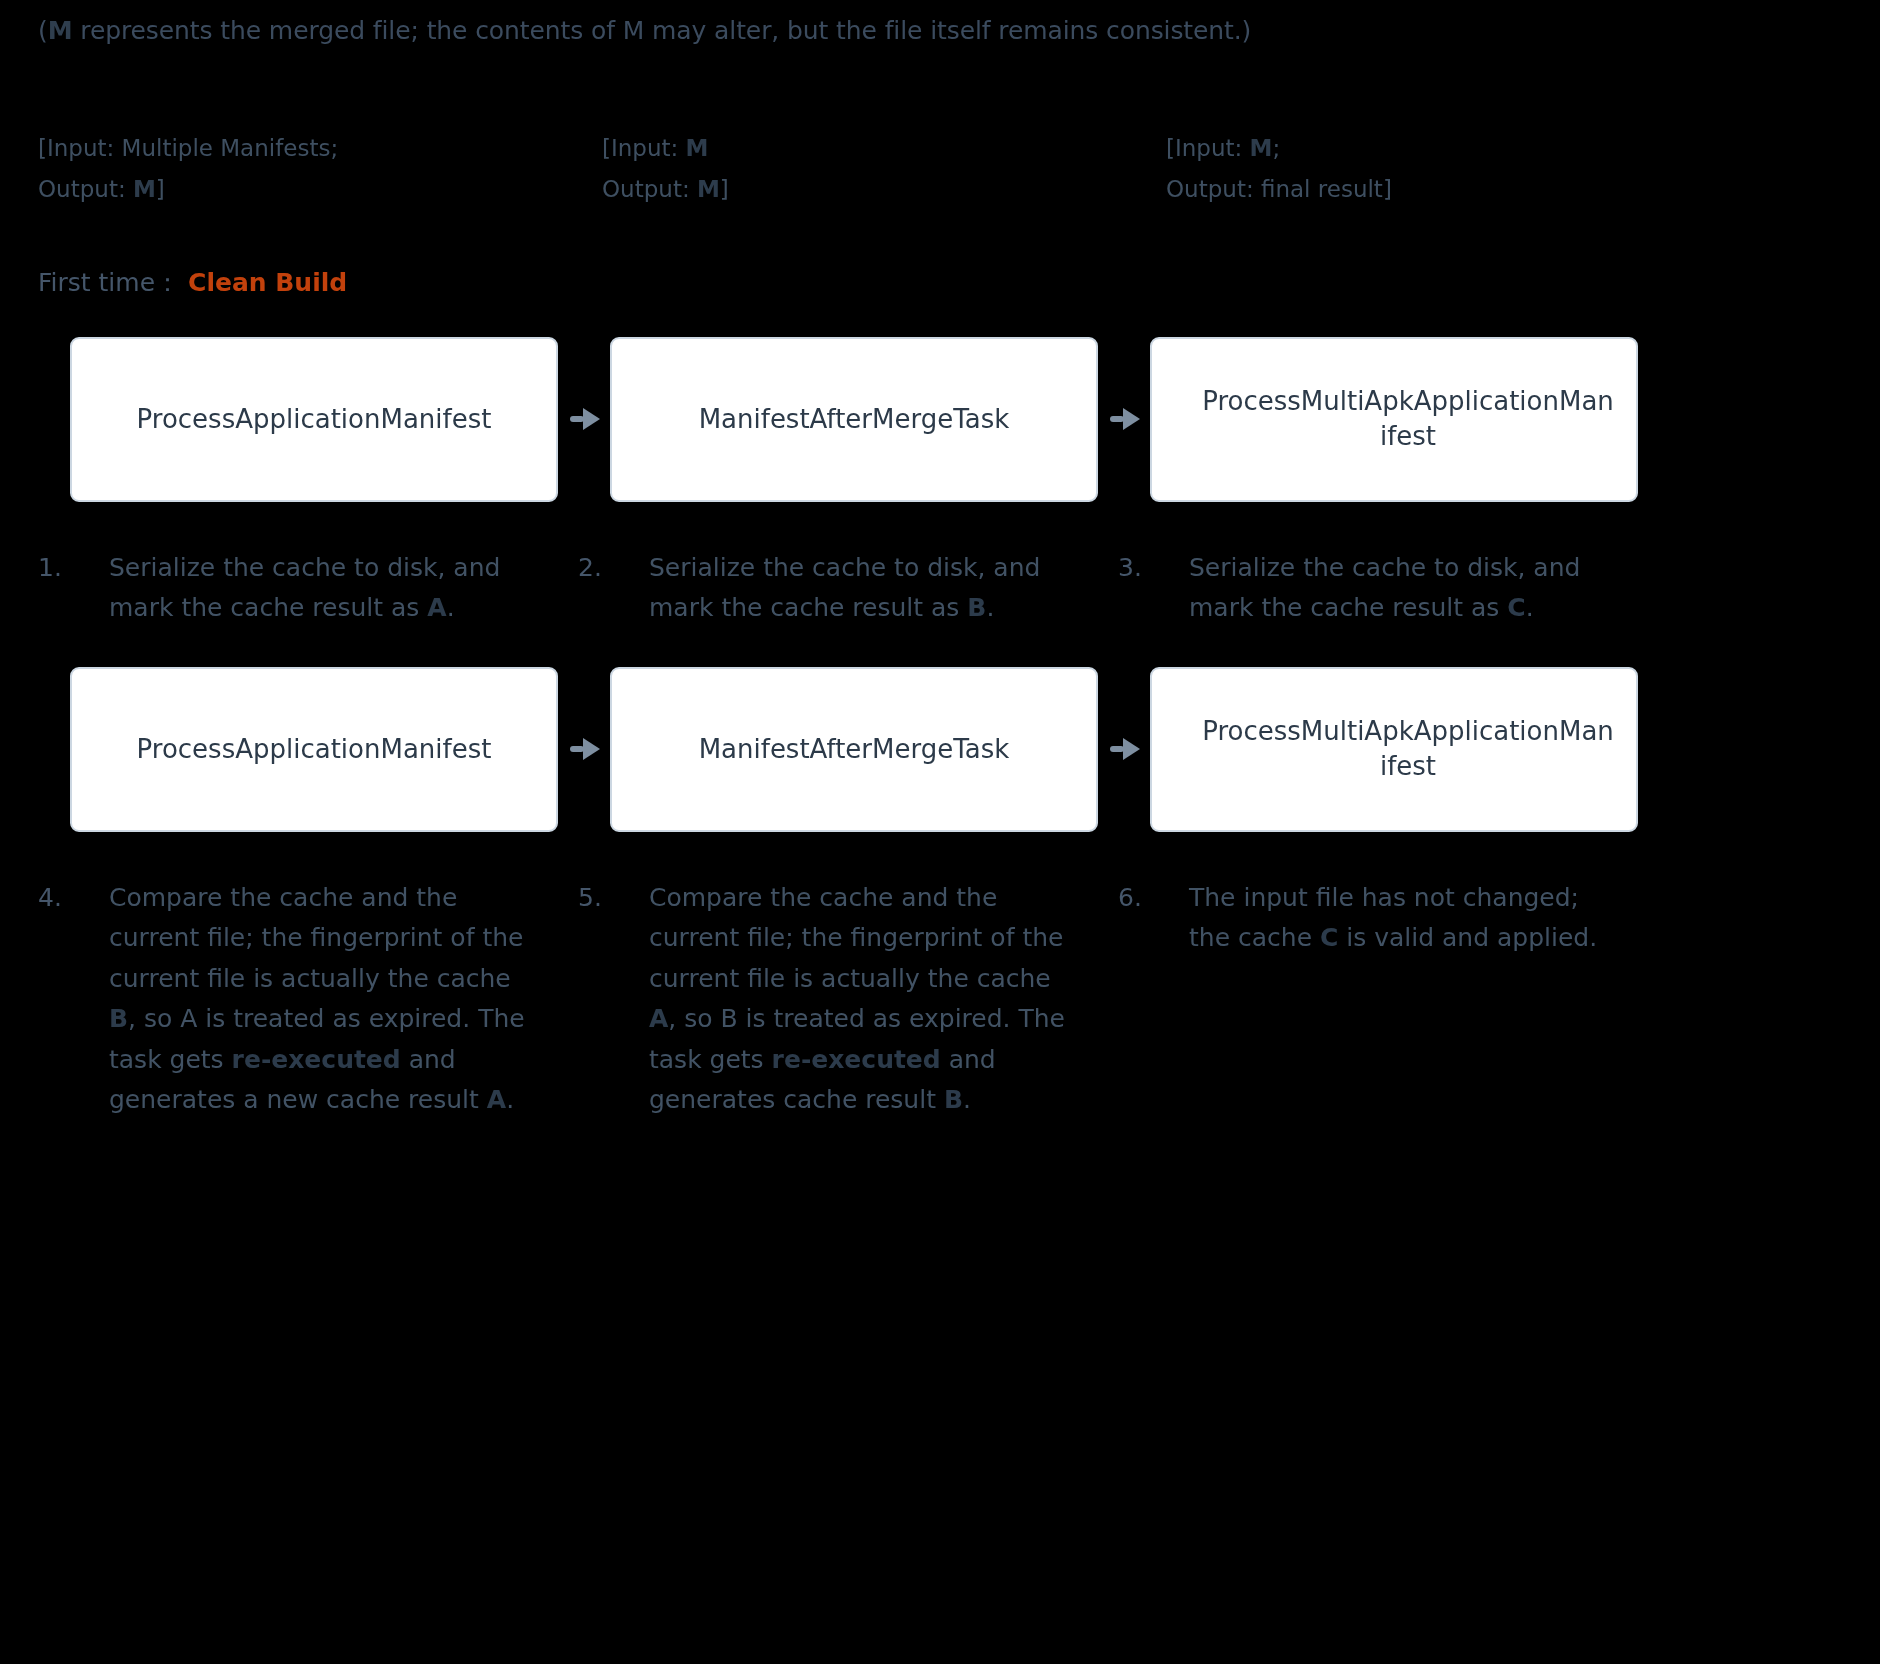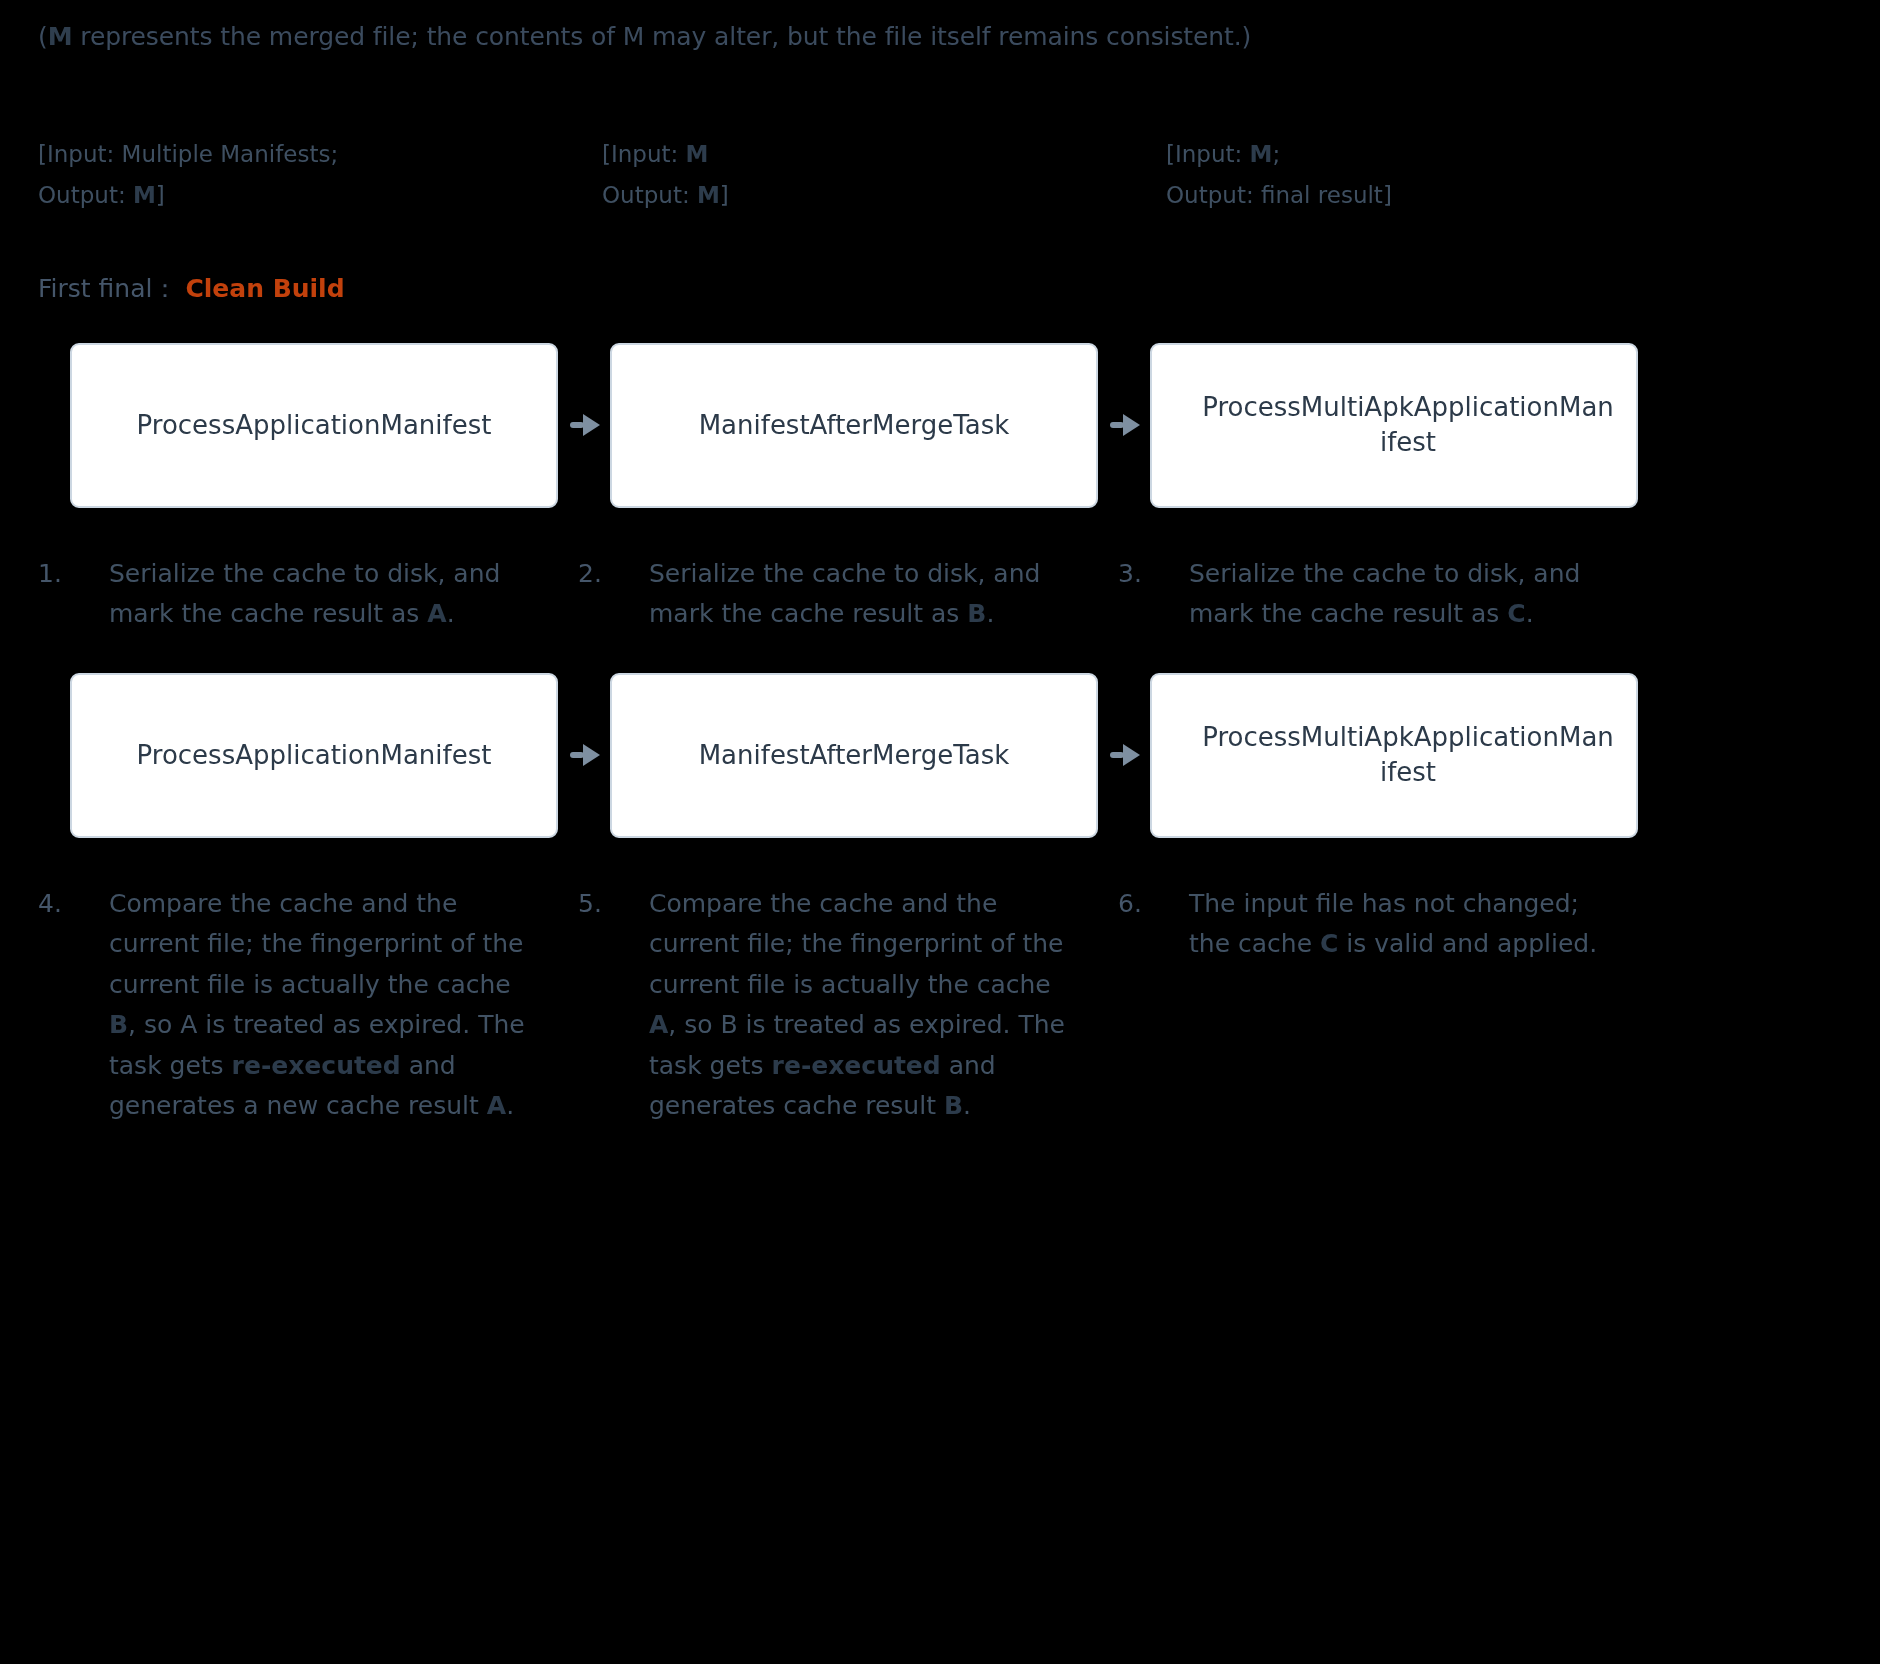--- a/index.html
+++ b/index.html
@@ -22,21 +22,21 @@
     height: 1664px;
     box-sizing: border-box;
     padding: 0 38px;
   }
 
   
   .caption {
     font-size: 25px;
     line-height: 1.2;
     color: #3b4b5e;
-    padding-top: 22px;
+    padding-top: 16px;
     letter-spacing: -0.1px;
   }
   .caption b { font-weight: bold; color: #2f3e4e; }
 
   
   .cols {
     display: grid;
     grid-template-columns: 488px 52px 488px 52px 488px;
     column-gap: 12px;
   }
@@ -162,21 +162,21 @@
     <div class="col">
       <div class="io">[Input: <b>M</b><br>Output: <b>M</b>]</div>
     </div>
     <div class="spacer"></div>
     <div class="col">
       <div class="io">[Input: <b>M</b>;<br>Output: final result]</div>
     </div>
   </div>
 
   <div class="phase">
-    <span>First final：</span><span class="strong">Clean Build</span>
+    <span>First time：</span><span class="strong">Clean Build</span>
   </div>
 
   <div class="flow">
     <div class="node">
       <div class="node-label">ProcessApplicationManifest</div>
     </div>
     <div class="arrow">
       <span class="shaft"></span>
       <span class="head"></span>
     </div>

